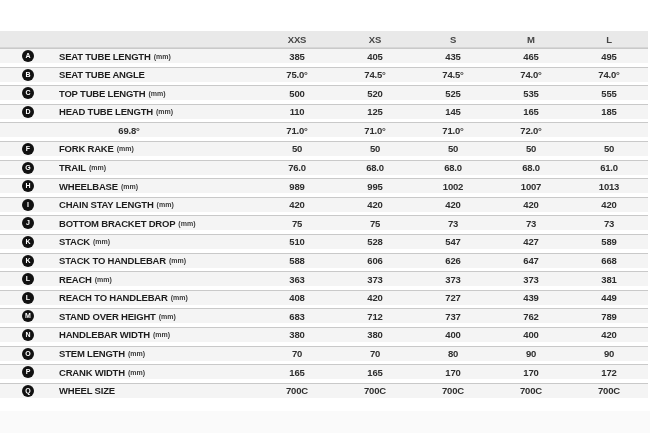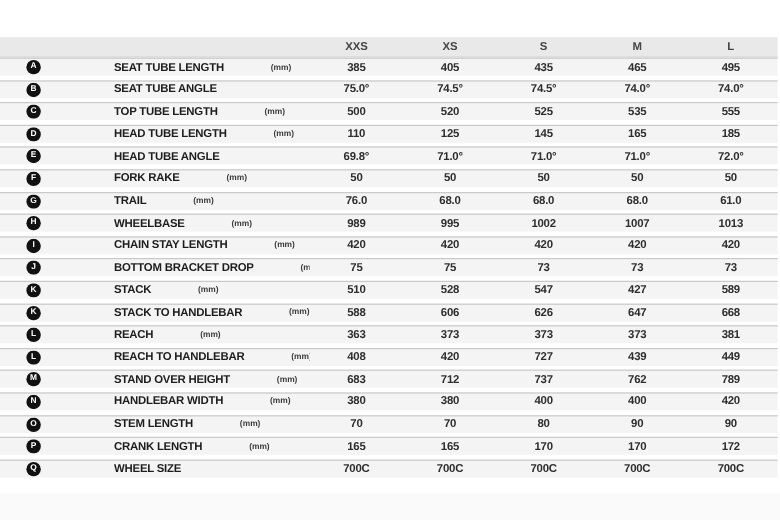--- a/index.html
+++ b/index.html
@@ -37,21 +37,20 @@
     background: #f4f4f4;
     border-top: 1px solid #c9c9c9;
     margin-bottom: 3.6px;
   }
   .label-cell {
     display: flex;
     align-items: center;
     padding-left: 22px;
     overflow: hidden;
     white-space: nowrap;
-    gap: 36px;
   }
   .badge {
     flex: 0 0 auto;
     width: 12px;
     height: 12px;
     border-radius: 50%;
     background: #111111;
     color: #ffffff;
     font-size: 7px;
     font-weight: bold;
@@ -151,24 +150,20 @@
             <span class="spec-label">HEAD TUBE LENGTH</span>
             <span class="spec-unit">(mm)</span>
           </div>
           <div class="value-cell">110</div>
           <div class="value-cell">125</div>
           <div class="value-cell">145</div>
           <div class="value-cell">165</div>
           <div class="value-cell">185</div>
         </div>
         <div class="row body">
-          <div class="label-cell">
-            <span class="badge">E</span>
-            <span class="spec-label">HEAD TUBE ANGLE</span>
-          </div>
           <div class="value-cell">69.8°</div>
           <div class="value-cell">71.0°</div>
           <div class="value-cell">71.0°</div>
           <div class="value-cell">71.0°</div>
           <div class="value-cell">72.0°</div>
         </div>
         <div class="row body">
           <div class="label-cell">
             <span class="badge">F</span>
             <span class="spec-label">FORK RAKE</span>
@@ -308,21 +303,21 @@
           </div>
           <div class="value-cell">70</div>
           <div class="value-cell">70</div>
           <div class="value-cell">80</div>
           <div class="value-cell">90</div>
           <div class="value-cell">90</div>
         </div>
         <div class="row body">
           <div class="label-cell">
             <span class="badge">P</span>
-            <span class="spec-label">CRANK LENGTH</span>
+            <span class="spec-label">CRANK WIDTH</span>
             <span class="spec-unit">(mm)</span>
           </div>
           <div class="value-cell">165</div>
           <div class="value-cell">165</div>
           <div class="value-cell">170</div>
           <div class="value-cell">170</div>
           <div class="value-cell">172</div>
         </div>
         <div class="row body">
           <div class="label-cell">

